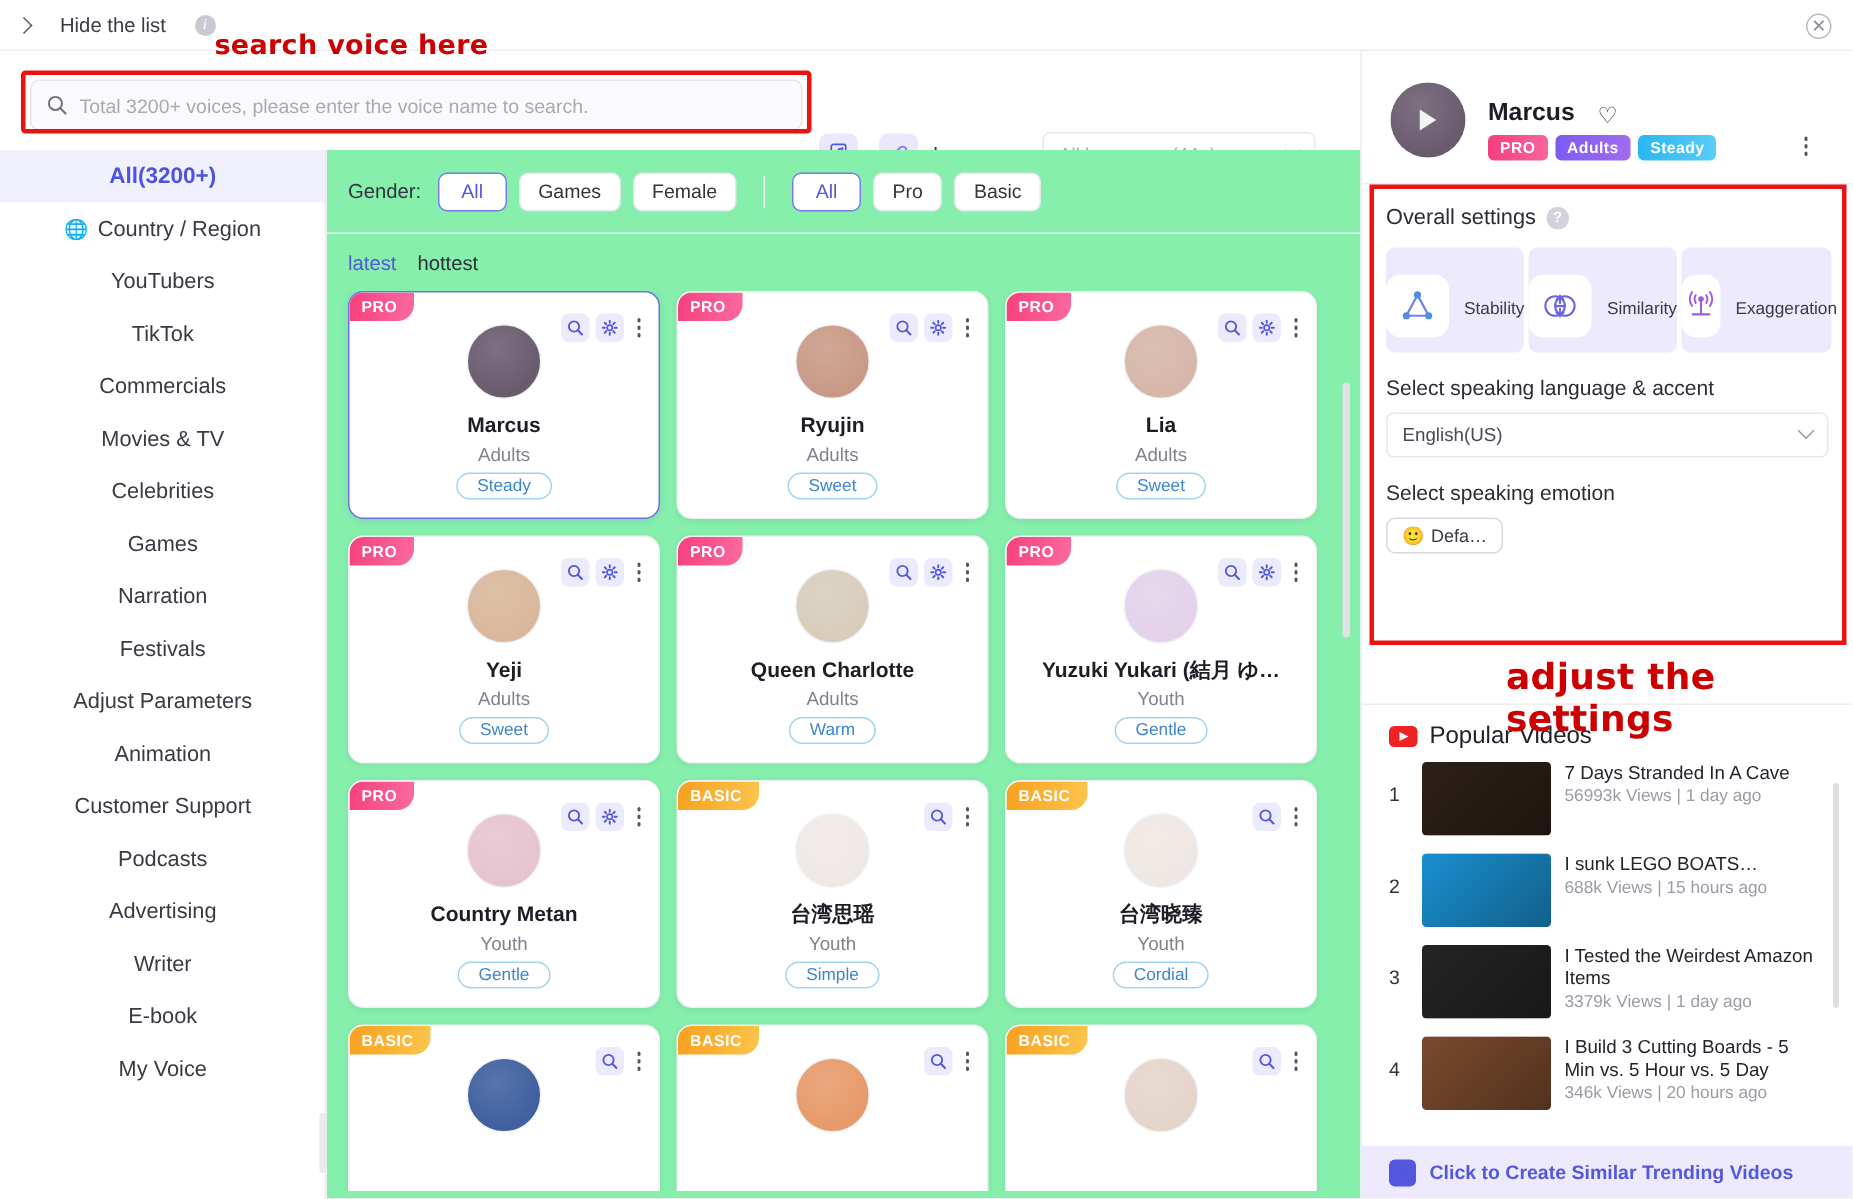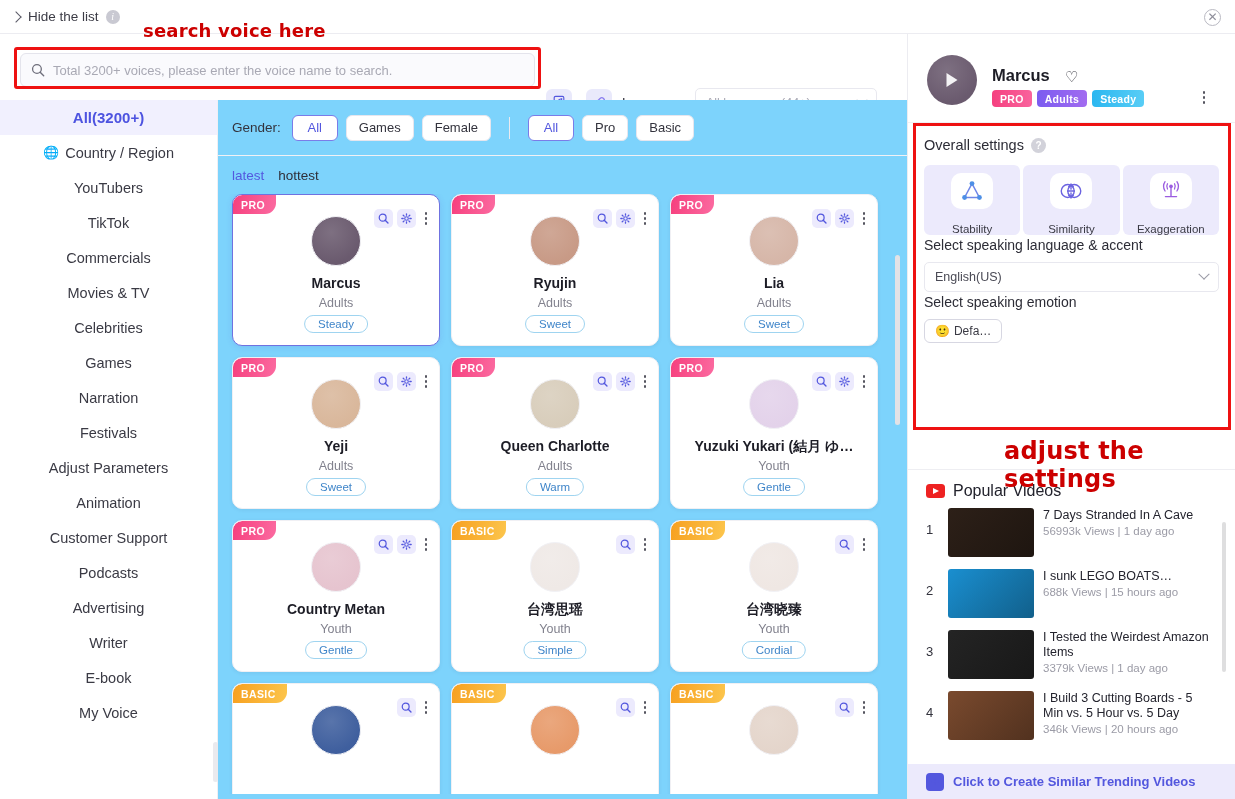--- a/index.html
+++ b/index.html
@@ -11,21 +11,21 @@
   }
   .app { position: relative; width: 1235px; height: 799px; background: #fff; }
 
   
   .topbar {
     position: absolute; left: 0; top: 0; width: 1235px; height: 34px;
     background: #fff; border-bottom: 1px solid #ececf1;
   }
   .hide-list {
     position: absolute; left: 12px; top: 9px;
-    display: flex; align-items: center; gap: 7px;
+    display: flex; align-items: center; gap: 19px;
     font-size: 13.5px; color: #3b3b45; cursor: pointer;
   }
   .chev-right {
     display: inline-block; width: 8px; height: 8px;
     border-top: 1.8px solid #5a5a66; border-right: 1.8px solid #5a5a66;
     transform: rotate(45deg); margin-right: 1px;
   }
   .info-dot {
     width: 14px; height: 14px; border-radius: 50%;
     background: #c9c9d2; color: #fff; font-size: 10px; line-height: 14px;
@@ -90,21 +90,21 @@
   .side-item {
     height: 35px; display: flex; align-items: center; justify-content: center;
     font-size: 14.5px; color: #3a3a44; cursor: pointer; gap: 6px;
   }
   .side-item.active { background: #f1f0fe; color: #4d53e0; font-weight: bold; font-size: 15px; }
   .globe { font-size: 13px; }
 
   
   .main {
     position: absolute; left: 217px; top: 100px; width: 690px; height: 699px;
-    background: #7dd3fc; border-left: 1px solid #efeff3; overflow: hidden;
+    background: #86efac; border-left: 1px solid #efeff3; overflow: hidden;
   }
   .filters {
     position: relative; height: 56px; display: flex; align-items: center;
     padding-left: 14px; gap: 8px; border-bottom: 1px solid #f1f1f5;
   }
   .filters .lbl { font-size: 13.5px; color: #33333d; margin-right: 3px; }
   .pill {
     min-width: 46px; height: 26px; padding: 0 12px; border-radius: 6px;
     border: 1px solid #e6e6ee; background: #fff; font-size: 13px; color: #33333d;
     display: flex; align-items: center; justify-content: center; cursor: pointer;
@@ -187,27 +187,27 @@
   .badge.adults { background: linear-gradient(90deg,#7b5cf0,#a26bf0); }
   .badge.steady { background: linear-gradient(90deg,#2bb7f0,#58cdf6); }
 
   .settings-area { position: relative; padding: 14px 16px 0 16px; }
   .sec-title { display: flex; align-items: center; gap: 7px; font-size: 14.5px; color: #2c2c36; }
   .q-dot { width: 15px; height: 15px; border-radius: 50%; background: #d2d2da;
     color: #fff; font-size: 10px; line-height: 15px; text-align: center; font-weight: bold; }
   .tiles { display: flex; gap: 3px; margin-top: 12px; }
   .tile {
     width: 100px; height: 70px; background: #eceafc; border-radius: 6px;
-    display: flex; flex-direction: column; align-items: center; justify-content: flex-start;
+    display: flex; flex-direction: row; align-items: center; justify-content: flex-start;
     padding-top: 8px; cursor: pointer; gap: 10px;
   }
   .tile-ico { width: 42px; height: 42px; background: #fff; border-radius: 10px;
     display: flex; align-items: center; justify-content: center; }
   .tile-lbl { margin-top: 4px; font-size: 11.5px; color: #3a3a44; }
-  .sub-lbl { margin-top: 2px; font-size: 14px; color: #2c2c36; }
+  .sub-lbl { margin-top: 15px; font-size: 14px; color: #2c2c36; }
   .sel-box {
     margin-top: 9px; height: 30px; border: 1px solid #e8e8ef; border-radius: 5px;
     display: flex; align-items: center; padding: 0 10px; cursor: pointer; background: #fff;
   }
   .sel-box span { font-size: 12.5px; color: #4a4a55; }
   .emo-chip {
     margin-top: 9px; display: inline-flex; align-items: center; gap: 4px;
     height: 24px; padding: 0 10px; border: 1px solid #d7d7e2; border-radius: 6px;
     font-size: 12px; color: #3a3a44; background: #fff; cursor: pointer;
   }

